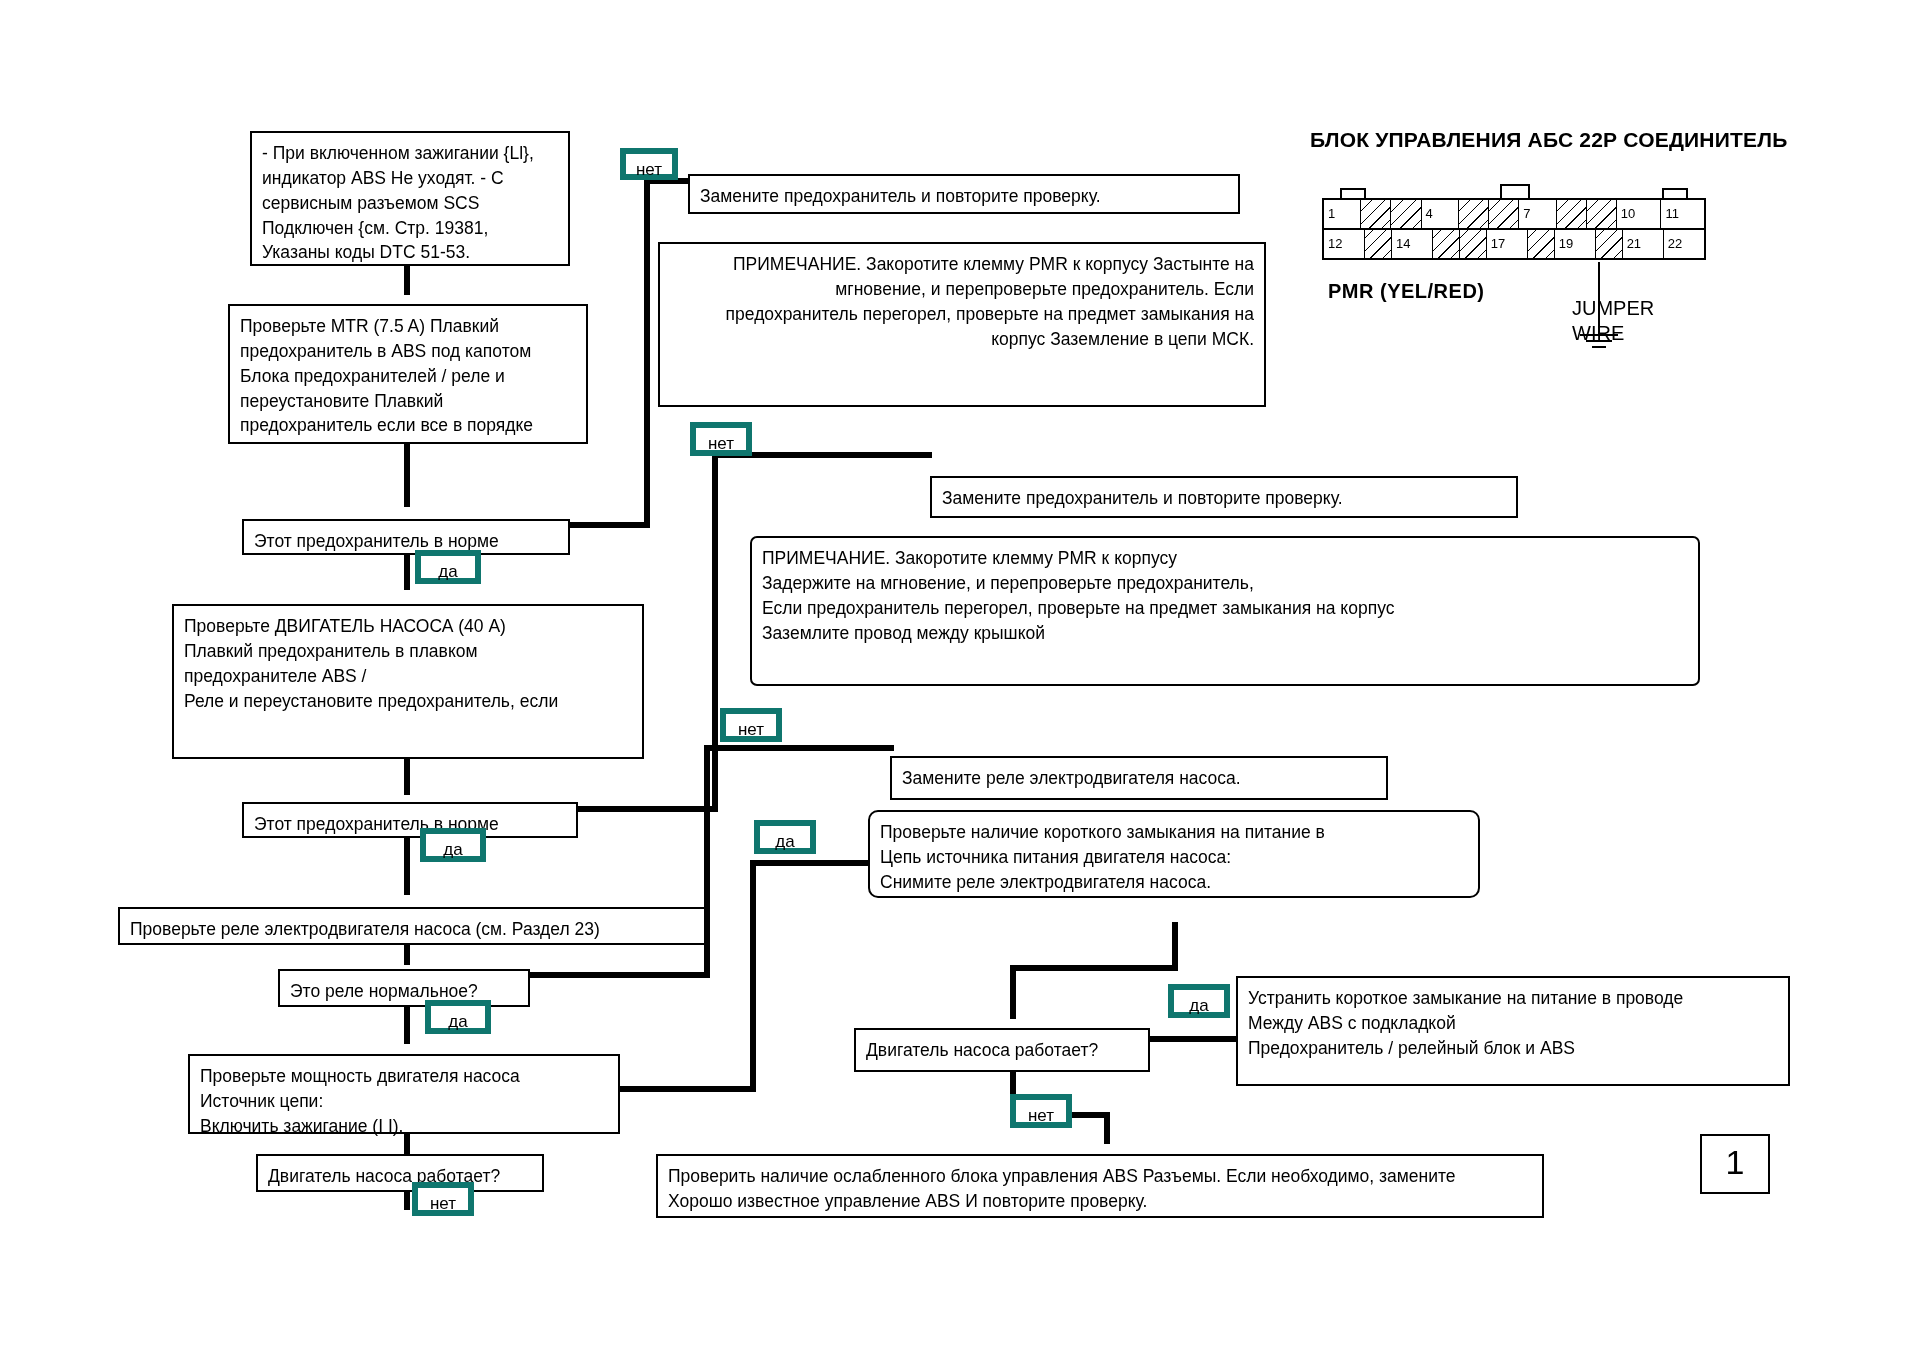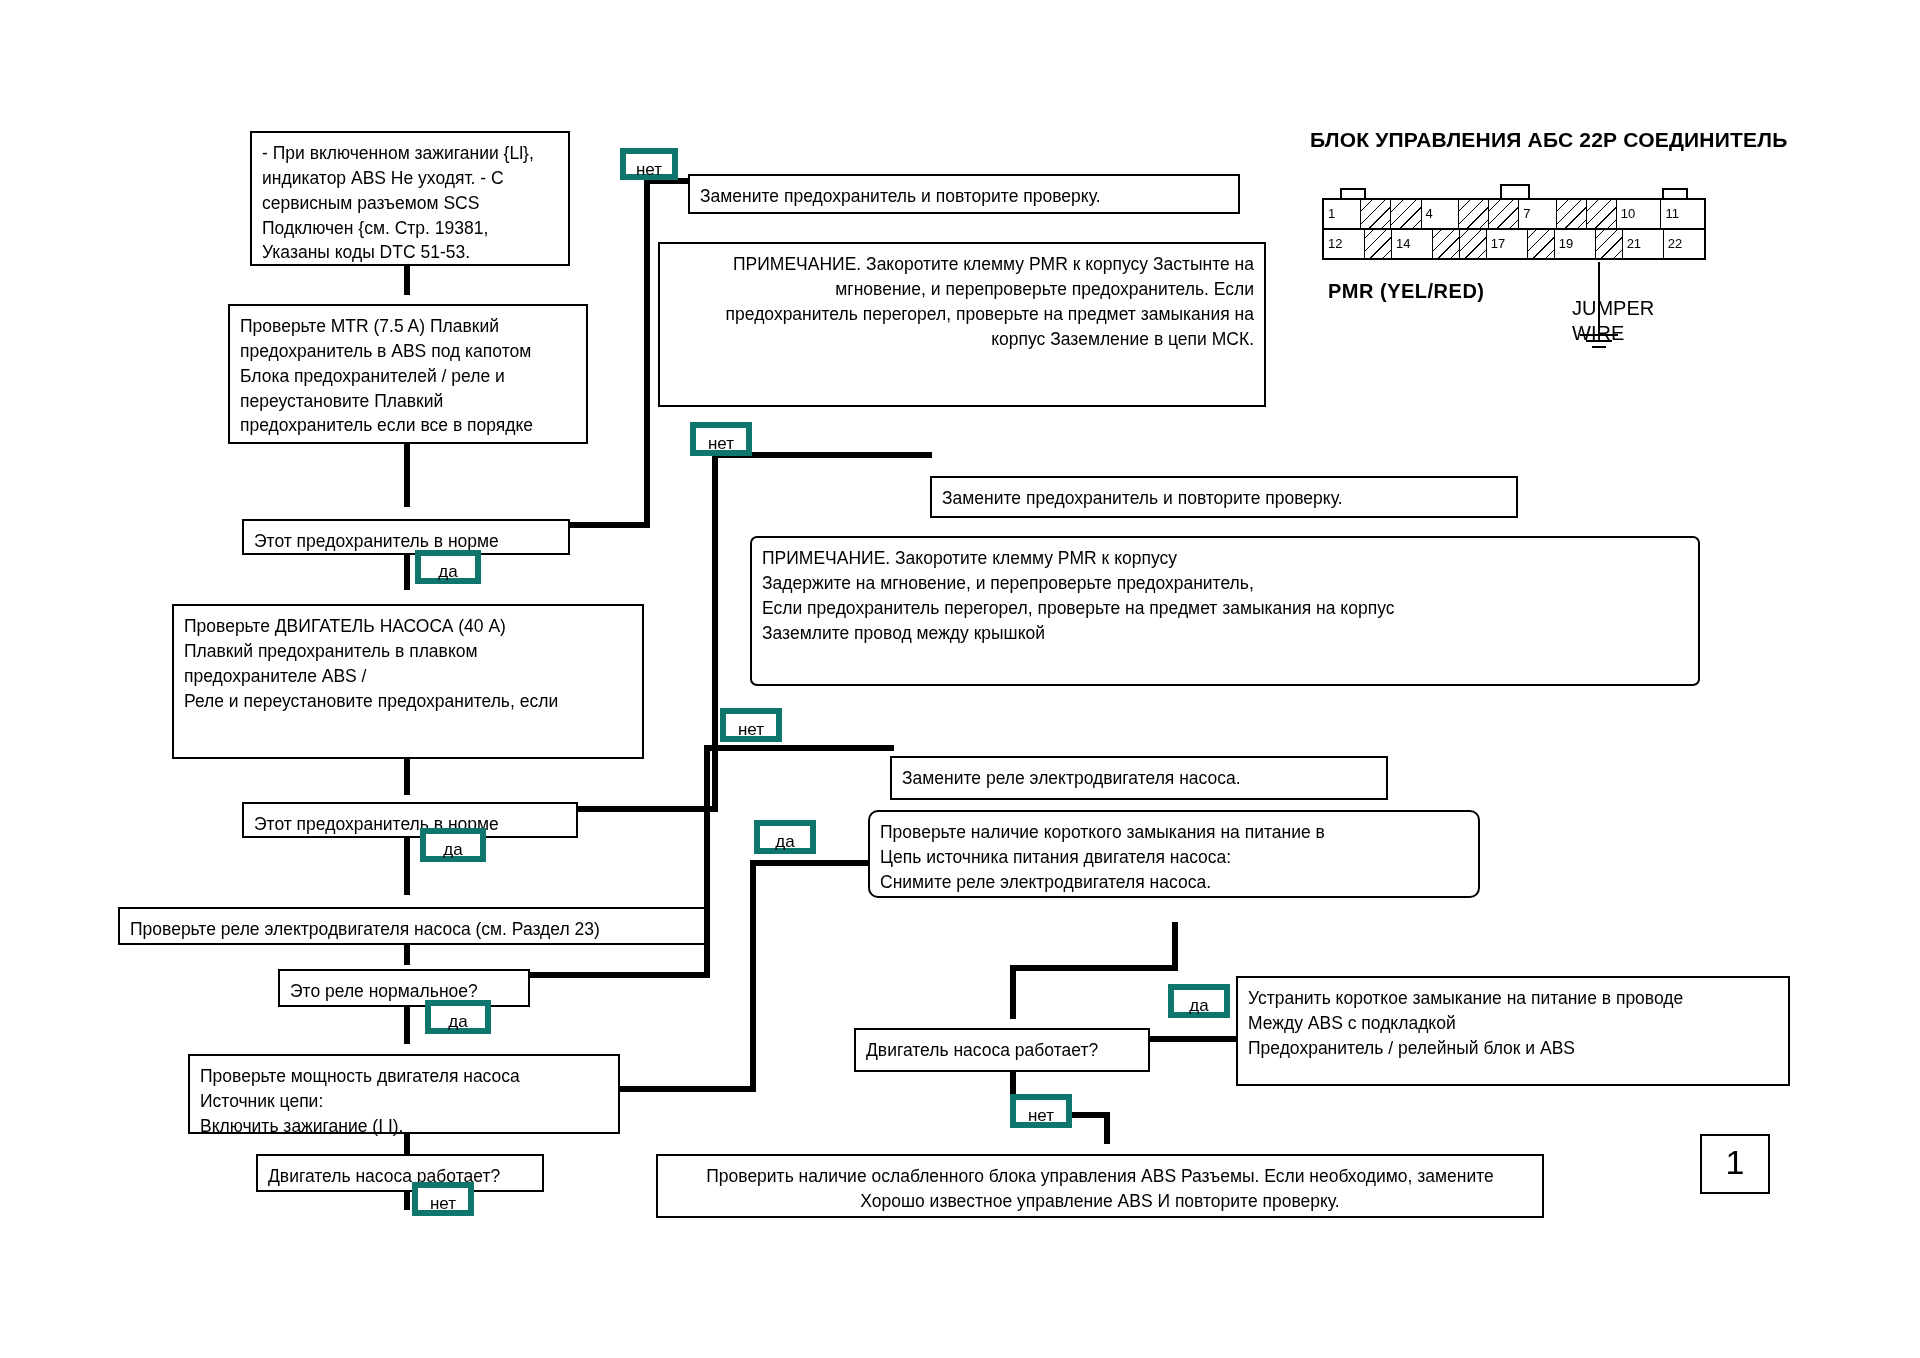--- a/index.html
+++ b/index.html
@@ -257,21 +257,21 @@
   <div class="box" style="left:868px;top:796px;width:612px;height:88px;border-radius:10px;">Проверьте наличие короткого замыкания на питание в
 Цепь источника питания двигателя насоса:
 Снимите реле электродвигателя насоса.</div>
 
   <div class="box" style="left:854px;top:1014px;width:296px;height:44px;">Двигатель насоса работает?</div>
 
   <div class="box" style="left:1236px;top:962px;width:554px;height:110px;">Устранить короткое замыкание на питание в проводе
 Между ABS с подкладкой
 Предохранитель / релейный блок и ABS</div>
 
-  <div class="box" style="left:656px;top:1140px;width:888px;height:64px;text-align:center;">Проверить наличие ослабленного блока управления ABS Разъемы. Если необходимо, замените
+  <div class="box" style="left:656px;top:1140px;width:888px;height:64px;">Проверить наличие ослабленного блока управления ABS Разъемы. Если необходимо, замените
 Хорошо известное управление ABS И повторите проверку.</div>
 
   <div class="label" style="left:620px;top:148px;width:58px;height:32px;">нет</div>
   <div class="label" style="left:415px;top:550px;width:66px;height:34px;">да</div>
   <div class="label" style="left:690px;top:422px;width:62px;height:34px;">нет</div>
   <div class="label" style="left:420px;top:828px;width:66px;height:34px;">да</div>
   <div class="label" style="left:720px;top:708px;width:62px;height:34px;">нет</div>
   <div class="label" style="left:425px;top:1000px;width:66px;height:34px;">да</div>
   <div class="label" style="left:754px;top:820px;width:62px;height:34px;">да</div>
   <div class="label" style="left:1168px;top:984px;width:62px;height:34px;">да</div>

